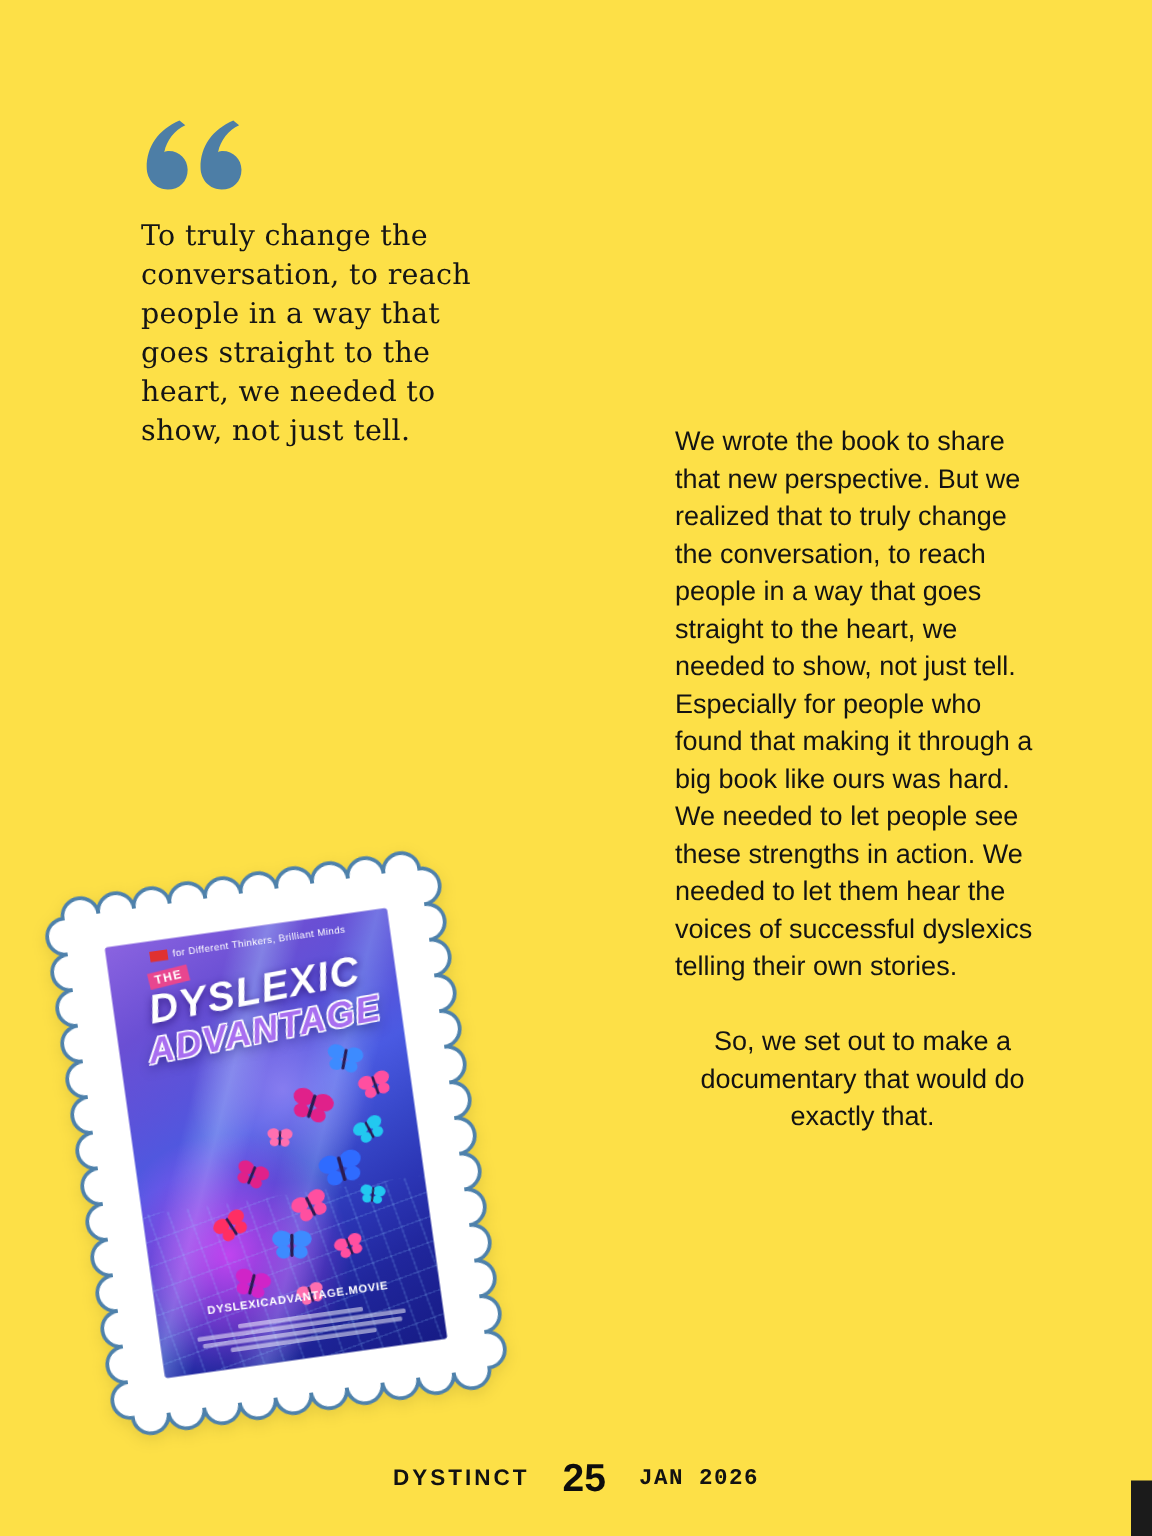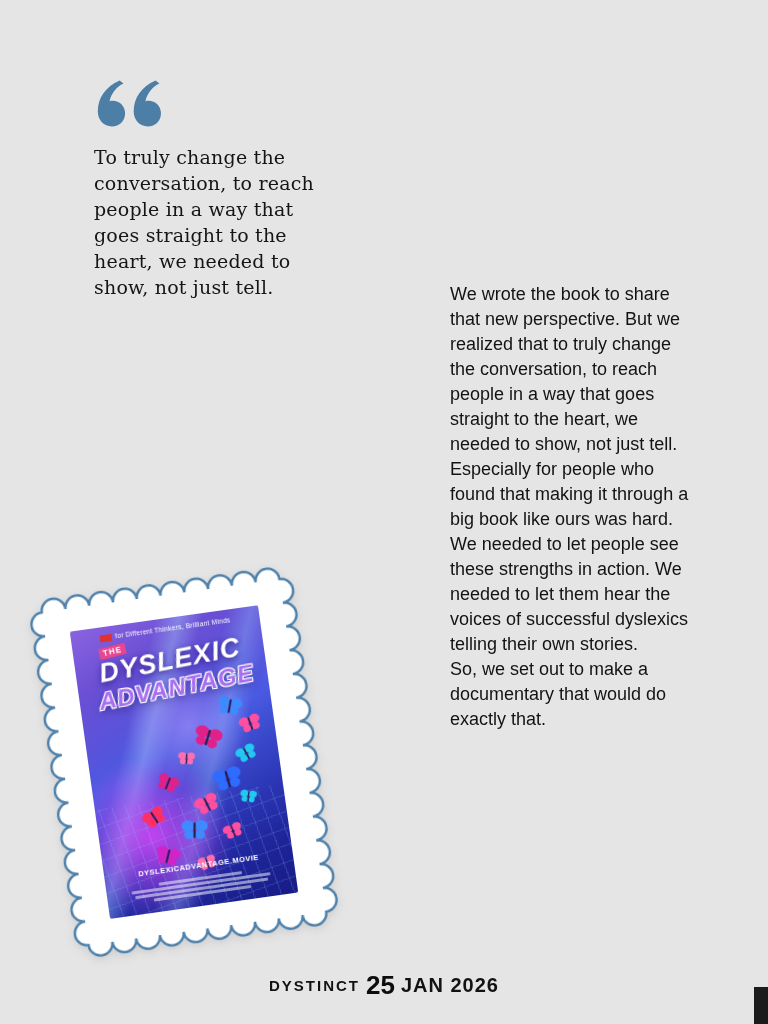--- a/index.html
+++ b/index.html
@@ -1,20 +1,20 @@
 <!DOCTYPE html>
 <html><head>
 <meta charset="utf-8">
 <style>
   html,body{margin:0;padding:0;background:#ffffff;}
   .page{
     position:relative;
     width:768px;height:1024px;
     margin:0 auto;
-    background:#e5e5e5;
+    background:#fde047;
     overflow:hidden;
     font-family:"Liberation Sans",sans-serif;
     color:#141414;
   }
 
   
   .quote-block{position:absolute;left:88px;top:74px;width:250px;}
   .quote-icon{width:78px;height:58px;display:block;margin-left:2px;}
   .quote-text{
     margin:12px 0 0 6px;
@@ -28,21 +28,21 @@
   }
 
   
   .body-col{position:absolute;left:450px;top:282px;width:250px;}
   .body-col p{
     margin:0;
     font-size:18px;
     line-height:25px;
     color:#131313;
   }
-  .body-col p + p{}
+  .body-col p + p{margin-top:25px;text-align:center;}
 
   
   .stamp{
     position:absolute;left:42px;top:572px;
     width:285px;height:380px;
     transform:rotate(-8deg);
     filter:drop-shadow(0 3px 5px rgba(0,0,0,0.10));
   }
   .stamp-svg{position:absolute;left:0;top:0;width:285px;height:380px;}
   .poster{
@@ -91,25 +91,25 @@
     position:absolute;bottom:36px;left:0;right:0;z-index:2;
     text-align:center;font-size:7.5px;font-weight:bold;color:#ffffff;letter-spacing:0.5px;
   }
   .poster-credits{position:absolute;bottom:9px;left:10%;width:80%;z-index:2;}
   .credit-bar{height:2.5px;background:rgba(255,255,255,0.5);border-radius:1px;margin:2.5px auto;}
   .cb1{width:55%;} .cb2{width:92%;} .cb3{width:88%;} .cb4{width:65%;}
 
   
   .footer{
     position:absolute;left:0;right:0;top:970px;
-    display:flex;justify-content:center;align-items:center;gap:6px;
+    display:flex;justify-content:center;align-items:center;gap:22px;
   }
   .footer-mag{font-size:15px;font-weight:bold;letter-spacing:2px;color:#121212;}
   .footer-page{font-size:26px;font-weight:bold;color:#0d0d0d;}
-  .footer-issue{font-size:20px;font-weight:bold;letter-spacing:1px;color:#121212;}
+  .footer-issue{font-size:15px;font-weight:bold;letter-spacing:1px;color:#121212;font-family:Liberation Mono, monospace;}
 
   .corner-mark{position:absolute;right:0;bottom:0;width:14px;height:37px;background:#1b1b1b;}
 </style>
 </head>
 <body>
 
 <div class="page">
 
   <div class="quote-block">
     <svg class="quote-icon" viewBox="0 0 100 70" aria-hidden="true">

